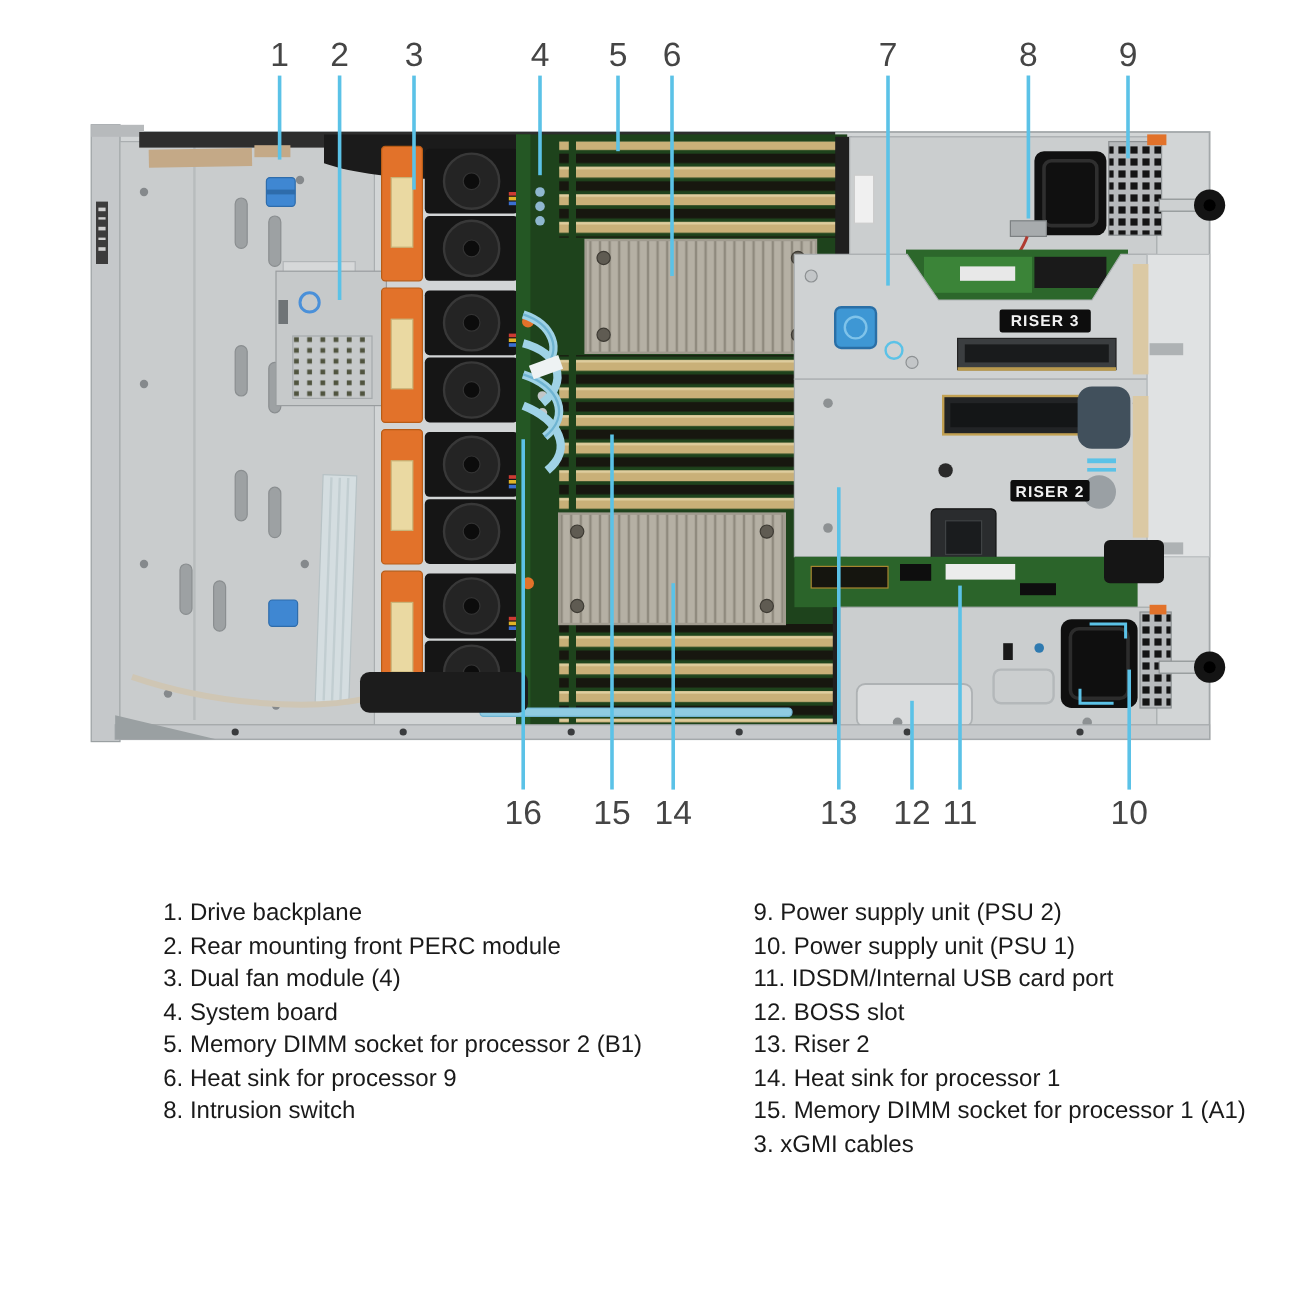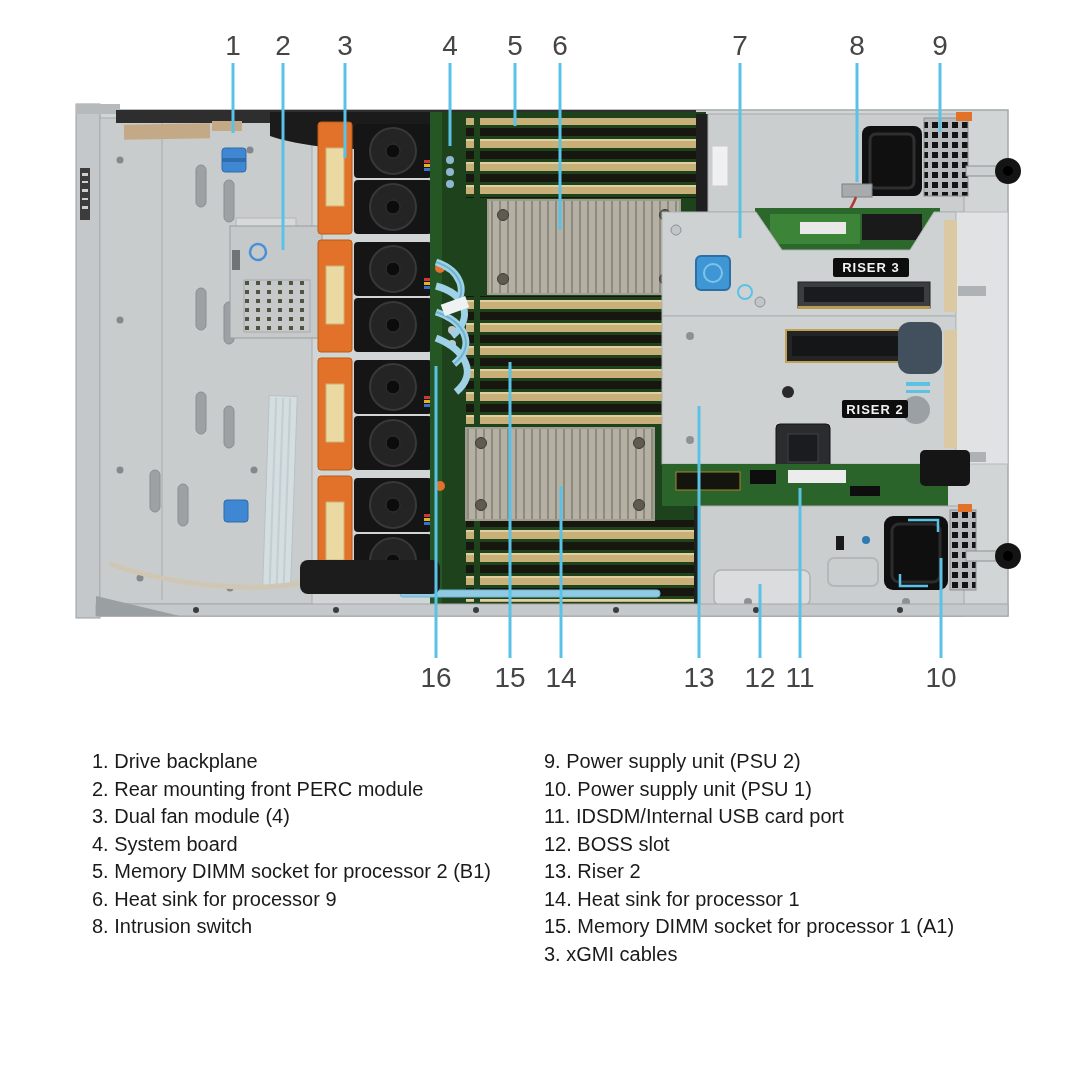--- a/index.html
+++ b/index.html
@@ -5,22 +5,22 @@
   html,body{margin:0;padding:0;background:#ffffff;}
   #stage{position:relative;width:1080px;height:1080px;background:#ffffff;overflow:hidden;
          font-family:"Liberation Sans",sans-serif;}
   #figure-svg{position:absolute;left:0;top:0;}
   .callout-num{font-family:"Liberation Sans",sans-serif;font-size:28px;fill:#454545;}
   .riser-label{font-family:"Liberation Sans",sans-serif;font-size:13px;font-weight:bold;
                fill:#f2f2f2;letter-spacing:1px;}
   #legend{position:absolute;left:0;top:748px;width:1080px;color:#1a1a1a;}
   .legend-col{position:absolute;top:0;}
   #legend-left{left:92px;width:450px;}
-  #legend-right{left:544px;width:480px;}
-  .legend-line{font-size:20px;line-height:27.5px;white-space:nowrap;}
+  #legend-right{left:584px;width:480px;}
+  .legend-line{font-size:20px;line-height:27.5px;white-space:nowrap;margin-left:44px;}
 </style>
 </head>
 <body>
 
 <div id="stage">
 
 <svg id="figure-svg" width="1080" height="1080" viewBox="0 0 1080 1080">
   <defs>
     <pattern id="pDimm" width="240" height="23" patternUnits="userSpaceOnUse">
       <rect x="0" y="1" width="234" height="9" fill="#c9b078"></rect>

